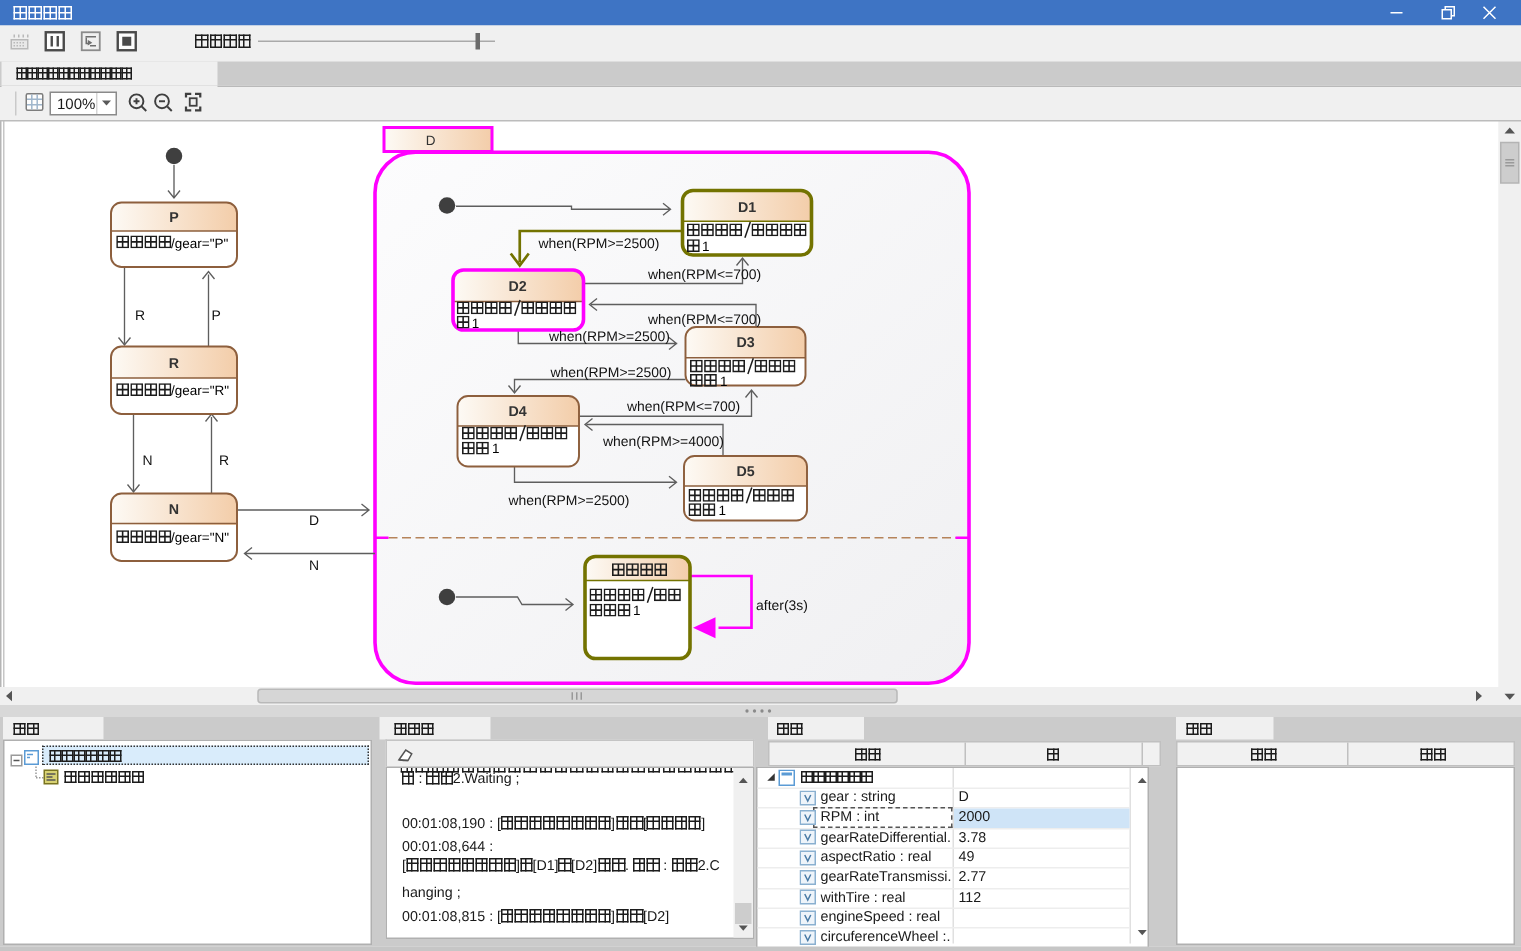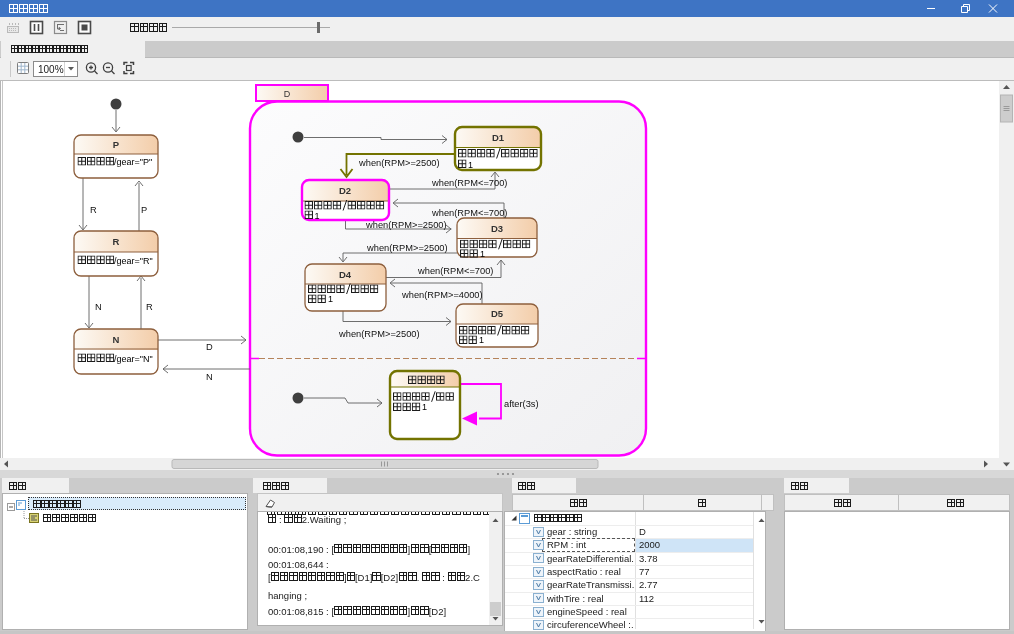--- a/index.html
+++ b/index.html
@@ -447,21 +447,21 @@
       <div class="abs" style="left:42px;top:26px;width:87px;height:14px;line-height:14px;overflow:hidden;white-space:nowrap">RPM : int</div>
       <div class="abs" style="left:42px;top:40px;width:87px;height:13px;line-height:13px;overflow:hidden;white-space:nowrap">gearRateDifferential...</div>
       <div class="abs" style="left:42px;top:53px;width:87px;height:13px;line-height:13px;overflow:hidden;white-space:nowrap">aspectRatio : real</div>
       <div class="abs" style="left:42px;top:66px;width:87px;height:14px;line-height:14px;overflow:hidden;white-space:nowrap">gearRateTransmissi...</div>
       <div class="abs" style="left:42px;top:80px;width:87px;height:13px;line-height:13px;overflow:hidden;white-space:nowrap">withTire : real</div>
       <div class="abs" style="left:42px;top:93px;width:87px;height:13px;line-height:13px;overflow:hidden;white-space:nowrap">engineSpeed : real</div>
       <div class="abs" style="left:42px;top:106px;width:87px;height:13px;line-height:13px;overflow:hidden;white-space:nowrap">circuferenceWheel :...</div>
       <div class="abs" style="left:134px;top:13px;line-height:13px">D</div>
       <div class="abs" style="left:134px;top:26px;line-height:14px">2000</div>
       <div class="abs" style="left:134px;top:40px;line-height:13px">3.78</div>
-      <div class="abs" style="left:134px;top:53px;line-height:13px">77</div>
+      <div class="abs" style="left:134px;top:53px;line-height:13px">49</div>
       <div class="abs" style="left:134px;top:66px;line-height:14px">2.77</div>
       <div class="abs" style="left:134px;top:80px;line-height:13px">112</div>
       <svg class="abs" style="left:250px;top:2px" width="13" height="115">
         <path d="M3.5 8l3-3.5L9.5 8z" fill="#555"></path>
         <path d="M3.5 106l3 3.5 3-3.5z" fill="#555"></path>
       </svg>
     </div>
 
     <div class="ptab" style="left:784px;width:65px"></div>
     <span class="abs" style="left:791px;top:4px"><span class="h" style="width:8px;height:8px"></span><span class="h" style="width:8px;height:8px;margin-left:1px"></span></span>

